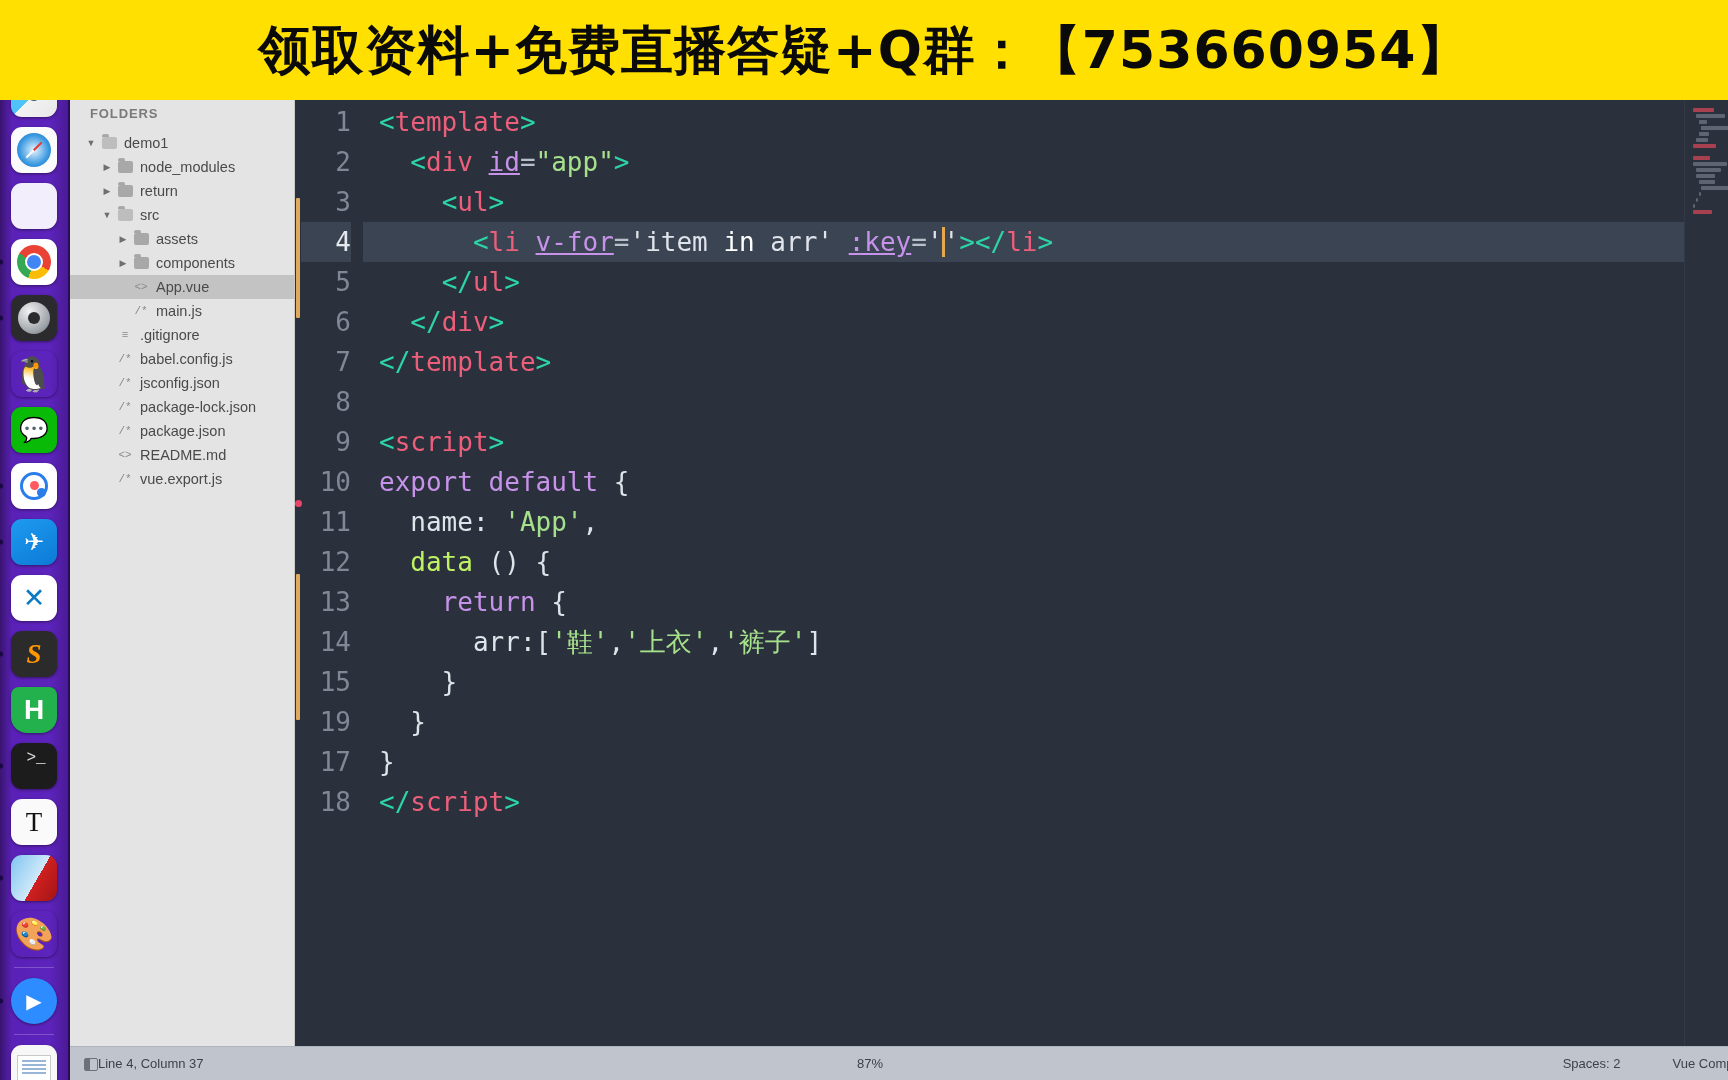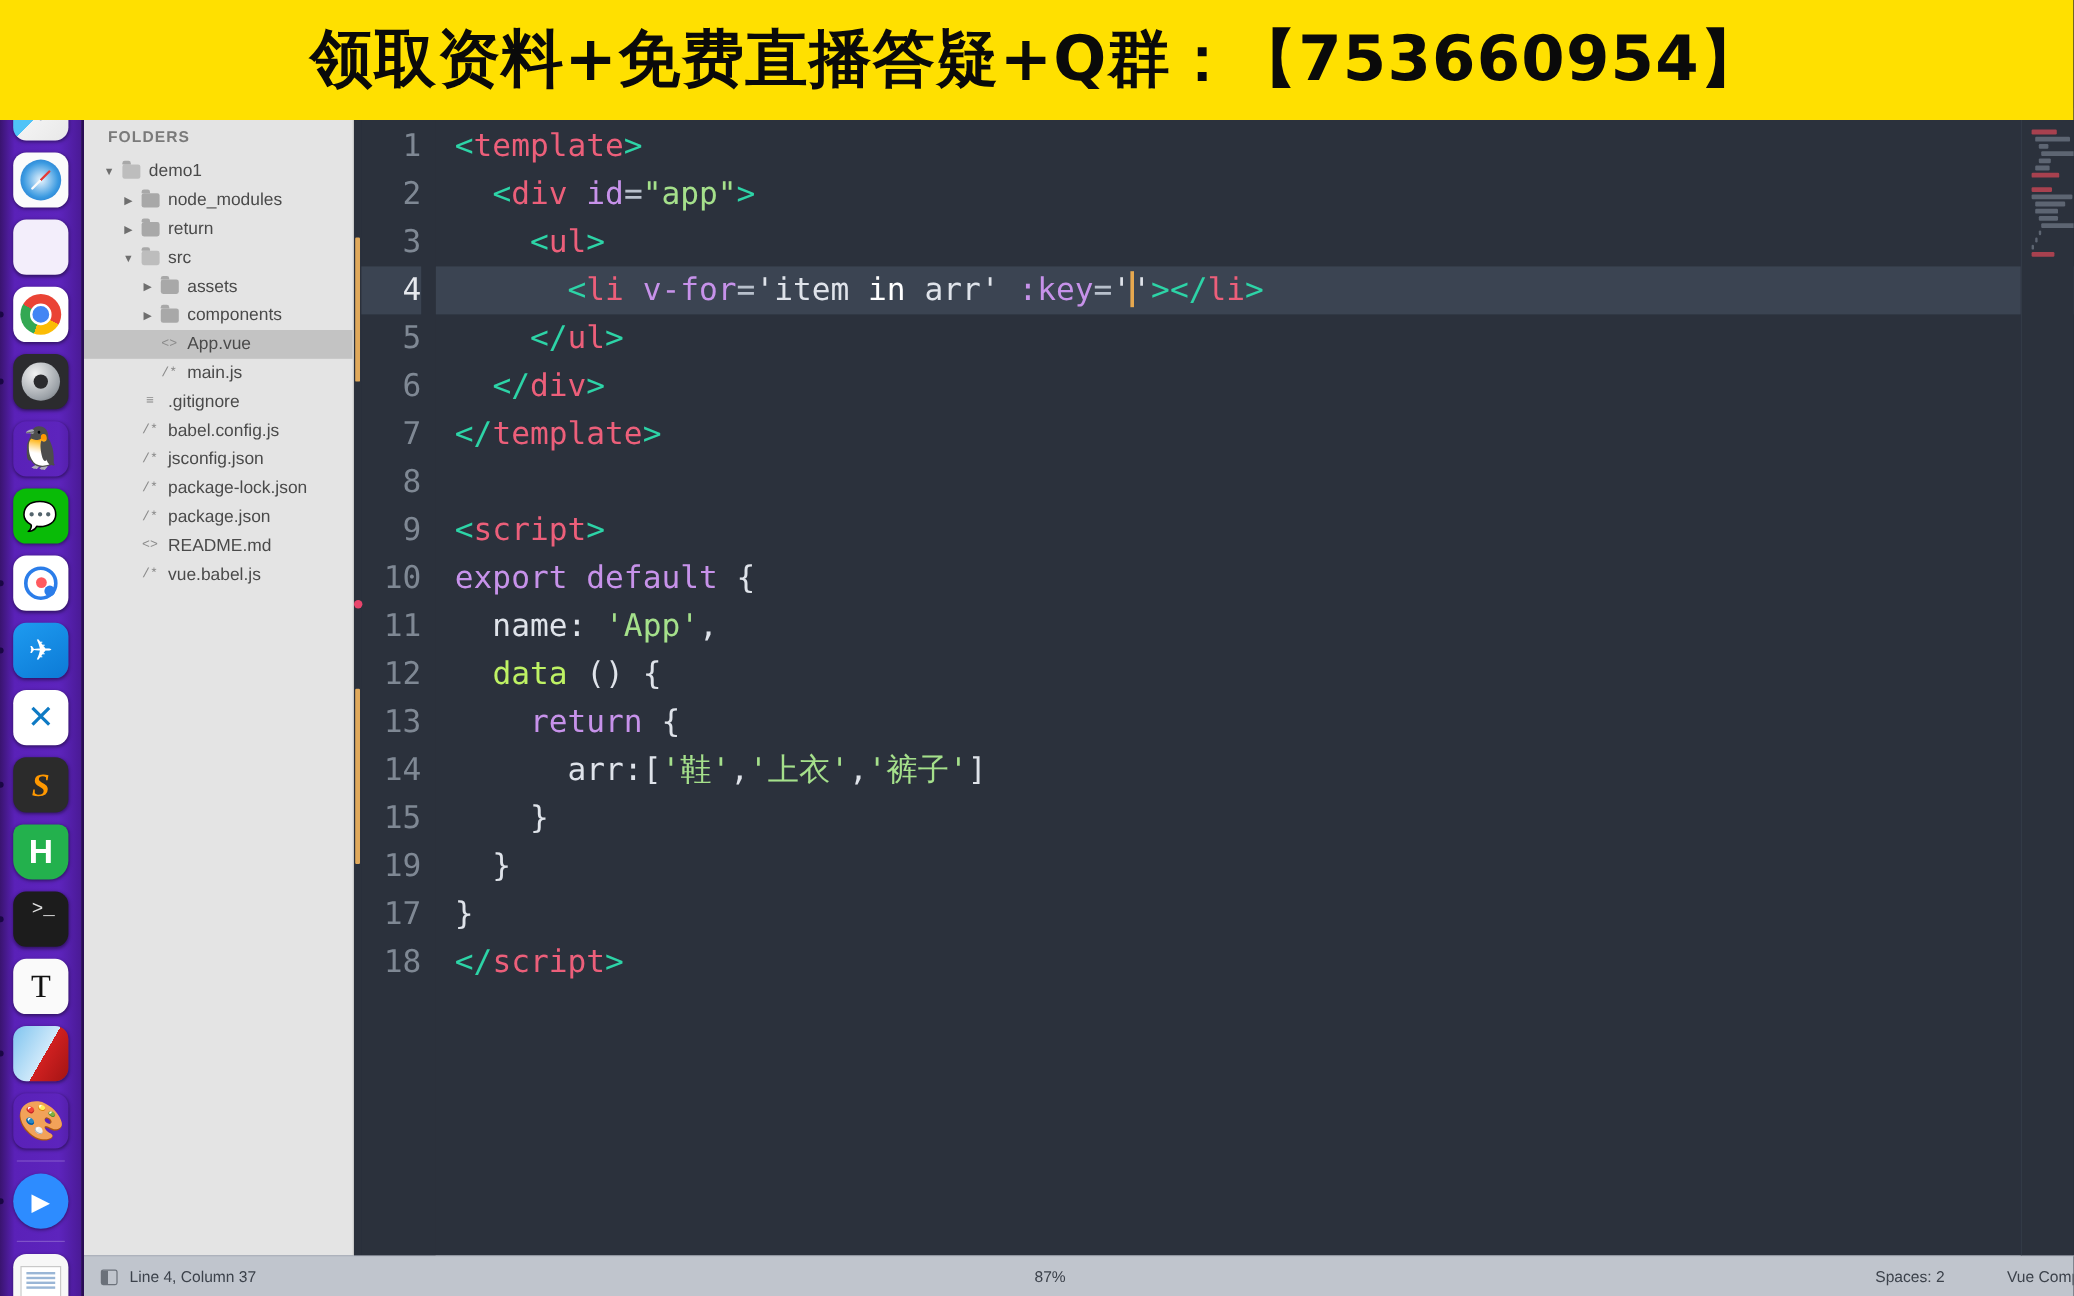--- a/index.html
+++ b/index.html
@@ -144,21 +144,21 @@
   .code{
     flex:1; padding-top:12px; padding-left:16px; overflow:hidden;
     font-family:"DejaVu Sans Mono","Liberation Mono",monospace;
     font-size:26px; line-height:40px; color:#cfd4dc; white-space:pre;
     position:relative;
   }
   .code .ln{ height:40px; }
   .code .ln.cur{ background:#3b4452; margin-left:-16px; padding-left:16px; }
   .tok-tag{color:#ec5f7a;}
   .tok-brk{color:#2dd4a7;}
-  .tok-attr{color:#c792ea;}
+  .tok-attr{color:#c792ea;text-decoration:underline;}
   .tok-str{color:#a5e08b;}
   .tok-kw{color:#c792ea;}
   .tok-fn{color:#bef264;}
   .tok-op{color:#b8c0cc;}
   .tok-kw2{color:#ffffff;}
   .tok-plain{color:#dfe3ea;}
   .caret{
     display:inline-block; width:3px; height:30px; background:#e6a84f;
     vertical-align:-6px; margin:0 -1px;
   }
@@ -169,21 +169,21 @@
     background:#2b313c; border-left:1px solid #323a46; overflow:hidden;
     padding-top:16px;
   }
   .mm-line{ height:4px; margin:2px 0 2px 10px; border-radius:1px; }
 
   
   .statusbar{
     height:34px; background:#c0c5cd; flex:none; display:flex; align-items:center;
     color:#3c424b; font-size:13px; border-top:1px solid #aeb4bd;
   }
-  .sb-left{ display:flex; align-items:flex-end; padding-left:14px; gap:10px; }
+  .sb-left{ display:flex; align-items:flex-end; padding-left:14px; }
   .sb-icon{ width:14px; height:13px; border:1.6px solid #6b717a; border-radius:2px; position:relative; }
   .sb-icon::after{ content:""; position:absolute; left:0; top:0; bottom:0; width:5px; background:#6b717a; }
   .sb-spacer{ flex:1; }
   .sb-item{ padding:0 26px; }
 
   
   .meeting-bar{
     position:absolute; left:340px; top:60px; width:1150px; height:28px;
     background:#232323; z-index:50; display:flex; align-items:center;
     color:#d8d8d8; font-size:13px; white-space:nowrap; overflow:hidden;
@@ -368,21 +368,21 @@
               <span class="ficon">
                 <span class="file-glyph">&lt;&gt;</span>
               </span>
               <span class="tree-label">README.md</span>
             </div>
             <div class="tree-row" style="padding-left: 30px;">
               <span class="arrow empty"></span>
               <span class="ficon">
                 <span class="file-glyph">/*</span>
               </span>
-              <span class="tree-label">vue.babel.js</span>
+              <span class="tree-label">vue.export.js</span>
             </div>
           </div>
       </div>
 
       <div class="editor-col">
         <div class="code-area">
           <div class="change-strip">
             <div class="chg" style="top:108px;height:120px;"></div>
             <div class="dotmark" style="top:410px;"></div>
             <div class="chg" style="top:484px;height:146px;"></div>

